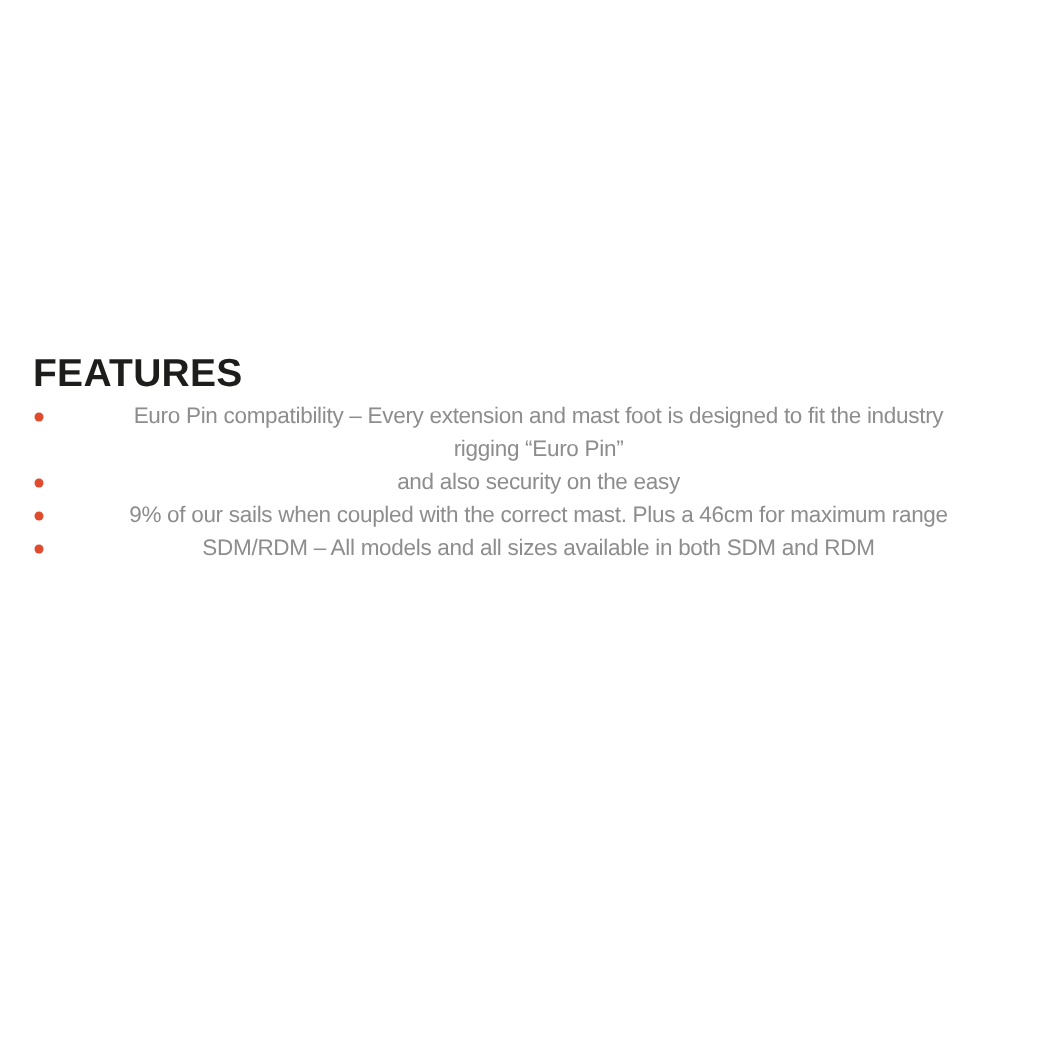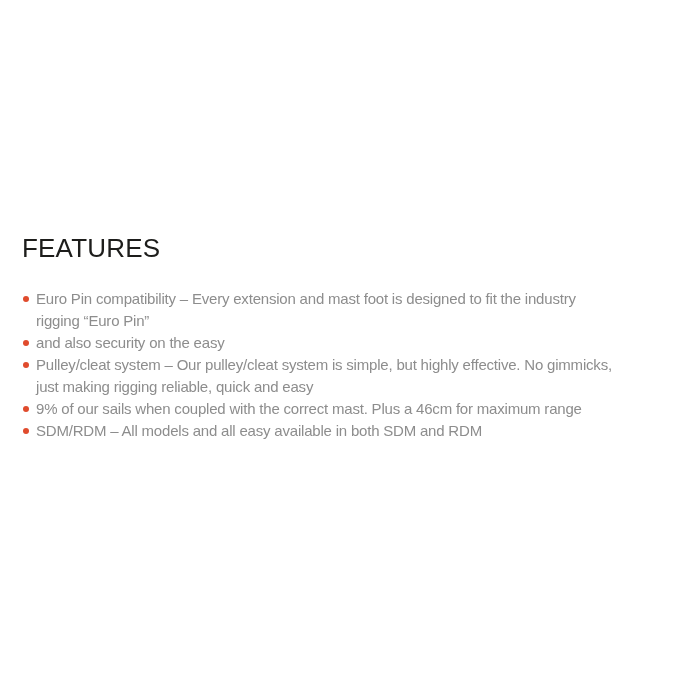--- a/index.html
+++ b/index.html
@@ -15,39 +15,40 @@
     overflow: hidden;
     font-family: "Liberation Sans", sans-serif;
   }
   .features-section {
     position: absolute;
     left: 22px;
     top: 234px;
     width: 660px;
   }
   .features-heading {
-    margin: 0 0 26px 0;
+    margin: 0 0 5px 0;
     font-size: 26px;
     line-height: 28px;
-    font-weight: 400;
+    font-weight: 700;
     letter-spacing: 0.2px;
     color: #1d1d1b;
   }
   .features-list {
     list-style: none;
     margin: 0;
     padding: 0;
     font-size: 15px;
     line-height: 22px;
     letter-spacing: -0.2px;
     color: #8d8d8d;
   }
   .feature-item {
     position: relative;
     padding-left: 14px;
+    text-align: center;
   }
   .bullet-dot {
     position: absolute;
     left: 1px;
     top: 8px;
     width: 6px;
     height: 6px;
     border-radius: 50%;
     background: #e04b2d;
   }
@@ -67,26 +68,21 @@
         <span class="bullet-dot"></span>
         <span class="feature-line">Euro Pin compatibility – Every extension and mast foot is designed to fit the industry</span>
         <span class="feature-line">rigging “Euro Pin”</span>
       </li>
       <li class="feature-item">
         <span class="bullet-dot"></span>
         <span class="feature-line">and also security on the easy</span>
       </li>
       <li class="feature-item">
         <span class="bullet-dot"></span>
-        <span class="feature-line">Pulley/cleat system – Our pulley/cleat system is simple, but highly effective. No gimmicks,</span>
-        <span class="feature-line">just making rigging reliable, quick and easy</span>
-      </li>
-      <li class="feature-item">
-        <span class="bullet-dot"></span>
         <span class="feature-line">9% of our sails when coupled with the correct mast. Plus a 46cm for maximum range</span>
       </li>
       <li class="feature-item">
         <span class="bullet-dot"></span>
-        <span class="feature-line">SDM/RDM – All models and all easy available in both SDM and RDM</span>
+        <span class="feature-line">SDM/RDM – All models and all sizes available in both SDM and RDM</span>
       </li>
     </ul>
   </section>
 </div>
 
 </body></html>

